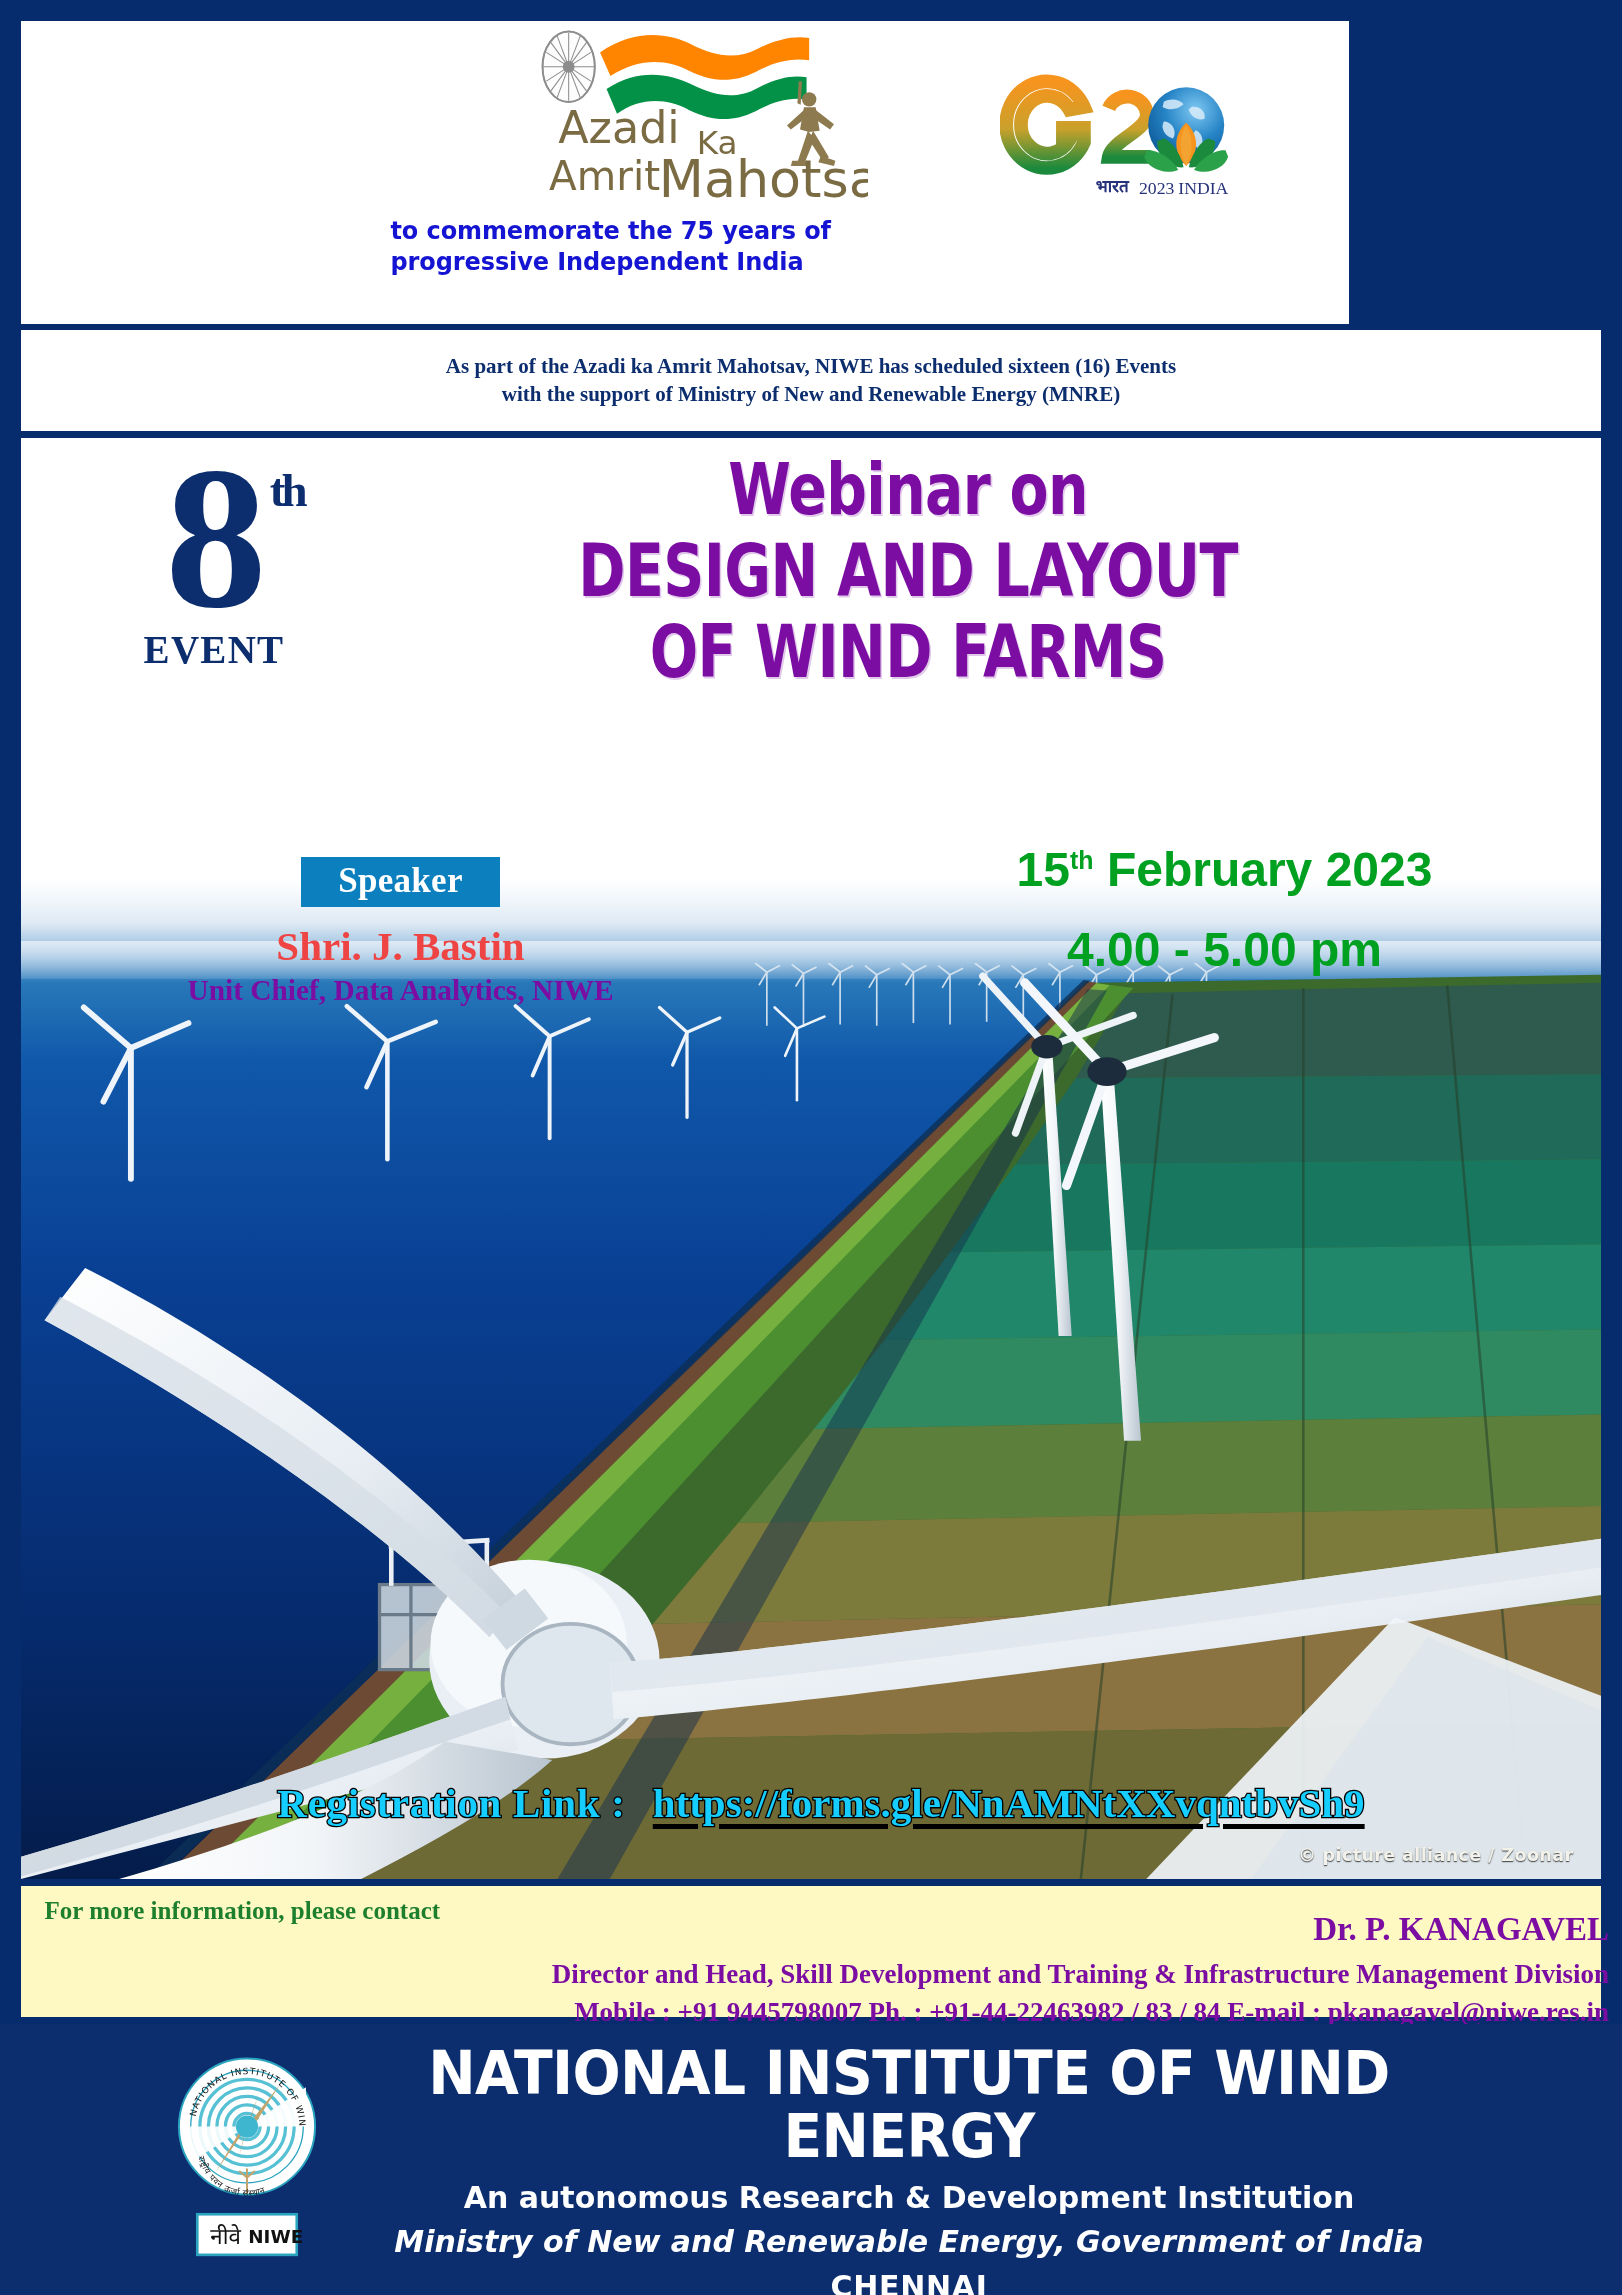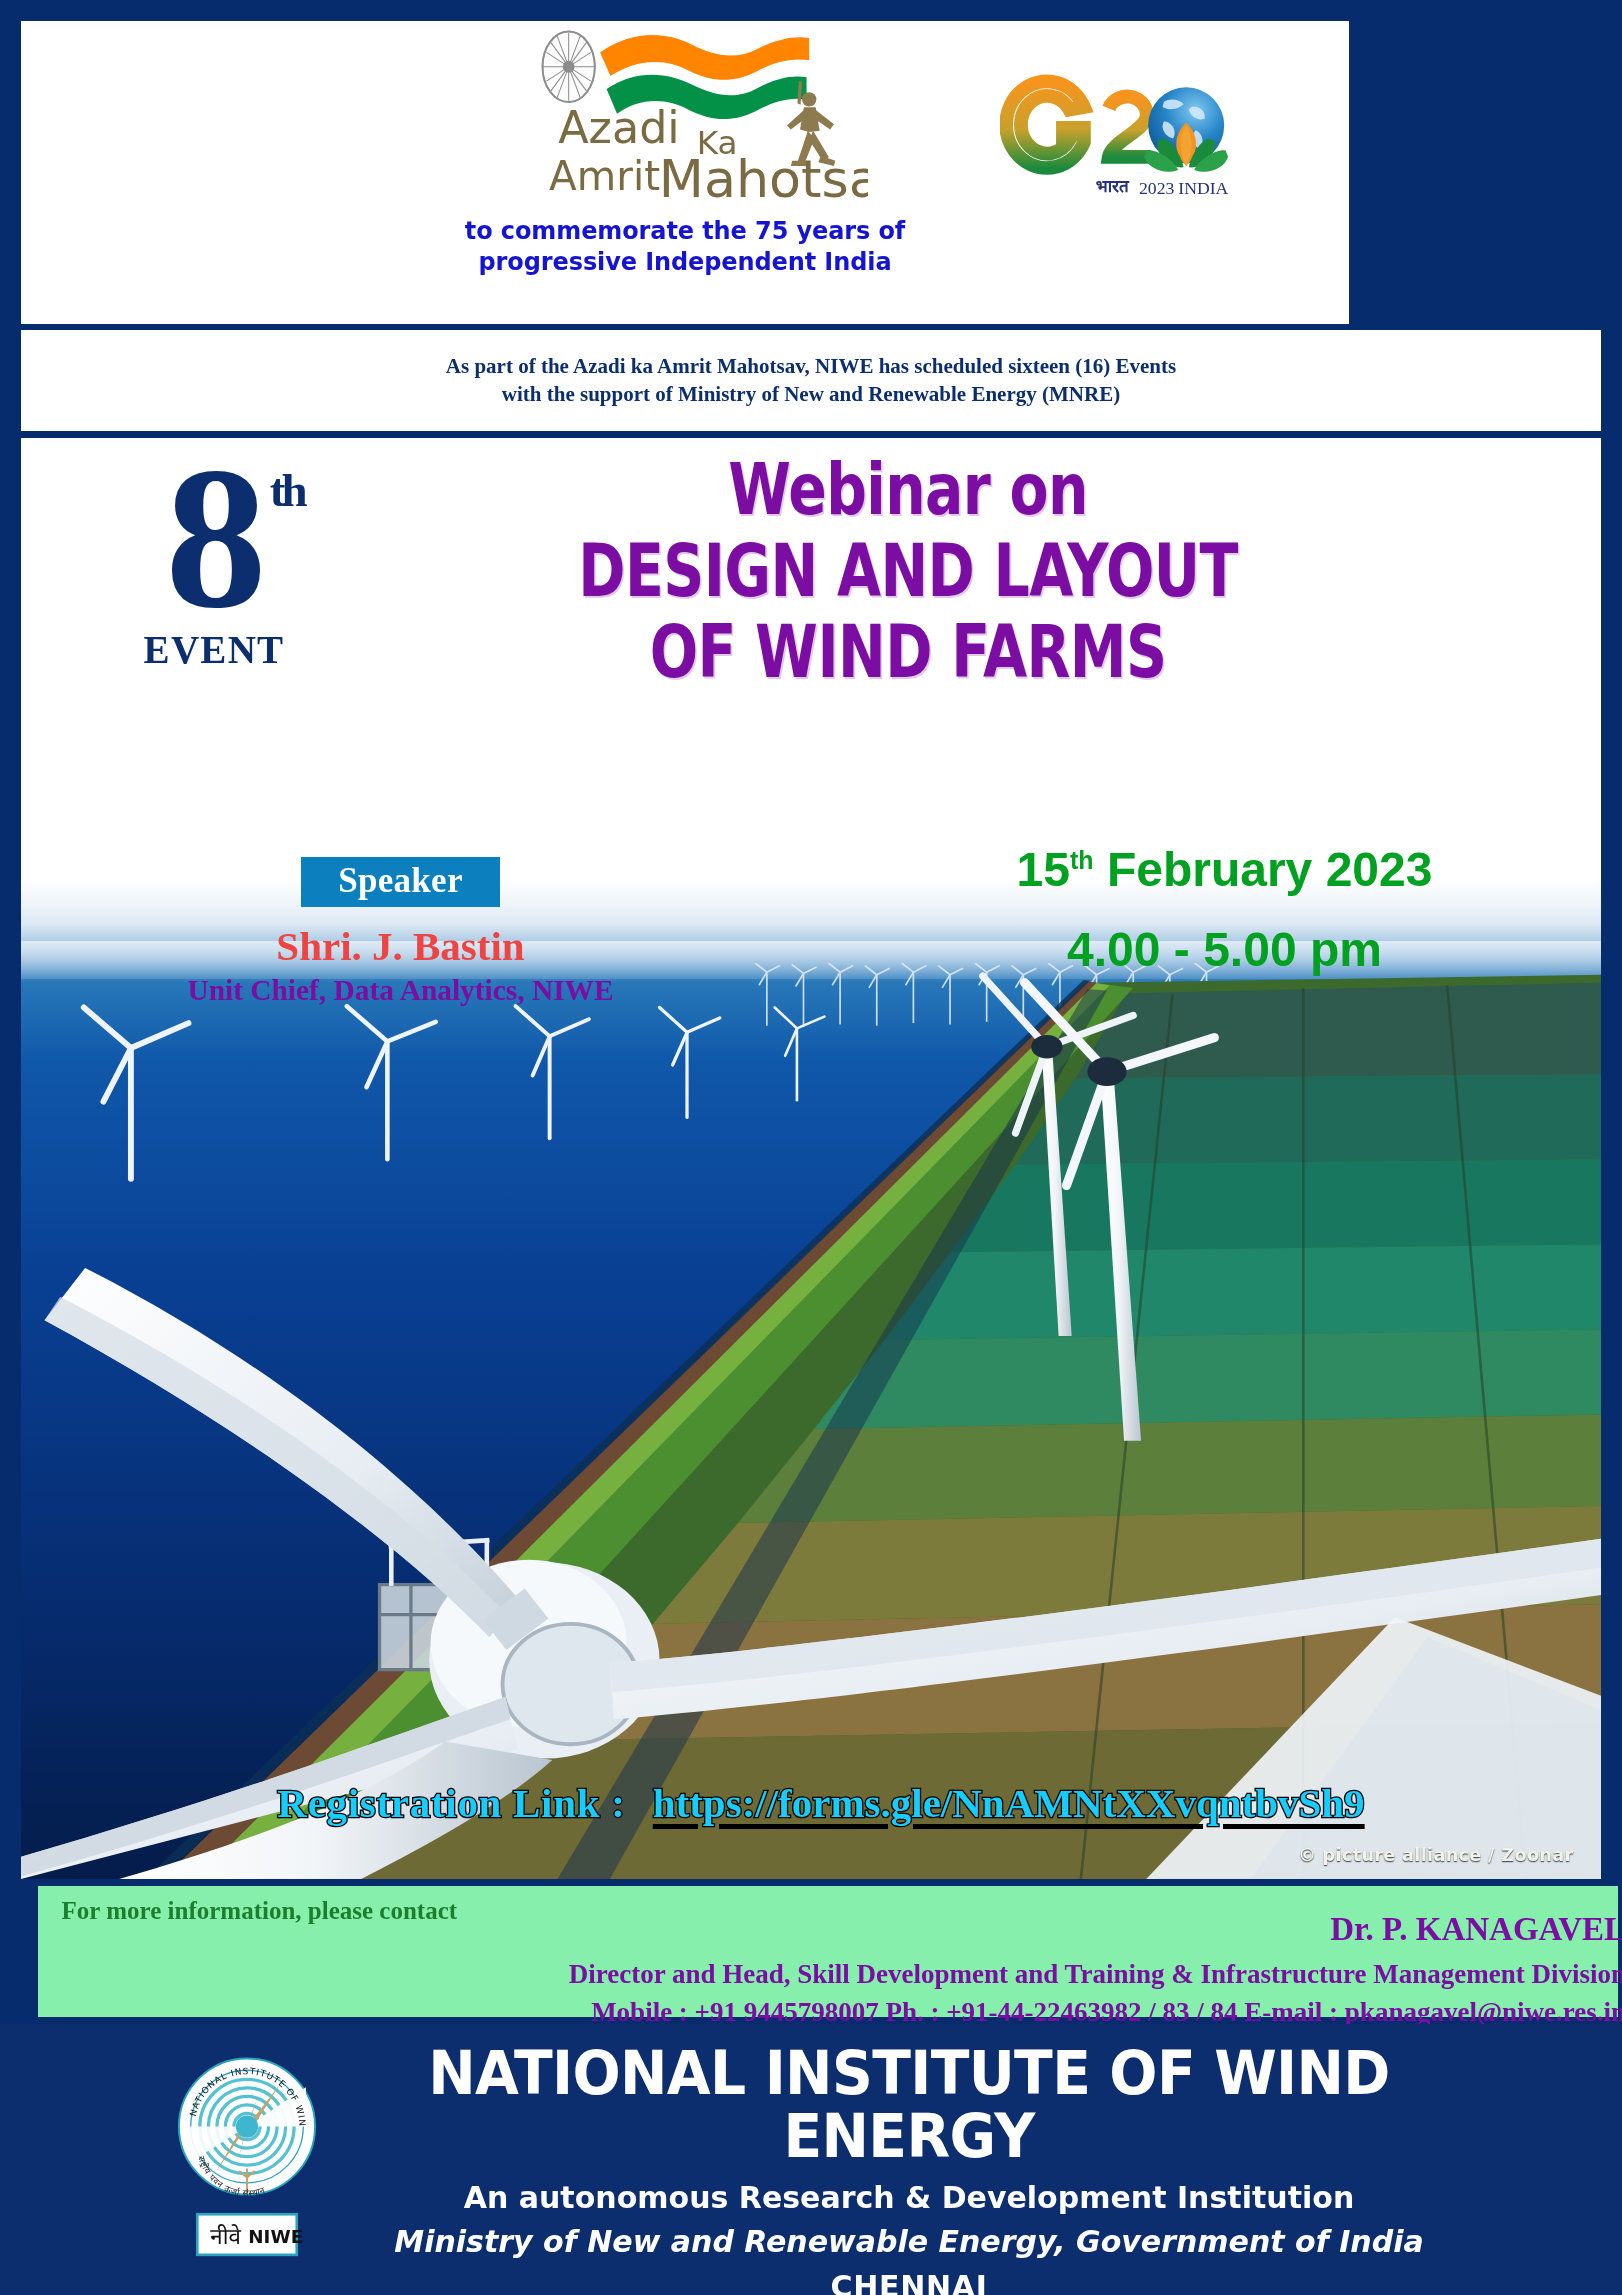--- a/index.html
+++ b/index.html
@@ -32,21 +32,21 @@
     transform: translateX(-50%);
     width: 366px; height: 190px;
   }
   .amrit-svg { display:block; width: 100%; height: 100%; }
 
   .commemorate {
     position: absolute;
     left: 50%; top: 195px;
     transform: translateX(-50%);
     width: 589px;
-    text-align: center;
+    text-align: left;
     color: #1414d2;
     font-family: "DejaVu Sans", sans-serif;
     font-size: 24px;
     font-weight: bold;
     line-height: 1.28;
     letter-spacing: -0.1px;
   }
 
   .g20-wrap {
     position: absolute;
@@ -273,23 +273,23 @@
     paint-order: stroke fill;
     text-decoration: underline;
     text-decoration-thickness: 4.6px;
     text-underline-offset: 6.5px;
     margin-left: 17px;
   }
 
   
   .panel-contact {
     position: absolute;
-    left: 38px; top: 1886px;
+    left: 21px; top: 1886px;
     width: 1580px; height: 131px;
-    background: #86efac;
+    background: #fef9c3;
   }
   .contact-more {
     position: absolute;
     left: 23.6px; top: 10.5px;
     color: #1D7F2E;
     font-family: "Liberation Serif", serif;
     font-weight: bold;
     font-size: 25px;
   }
   .contact-center {

